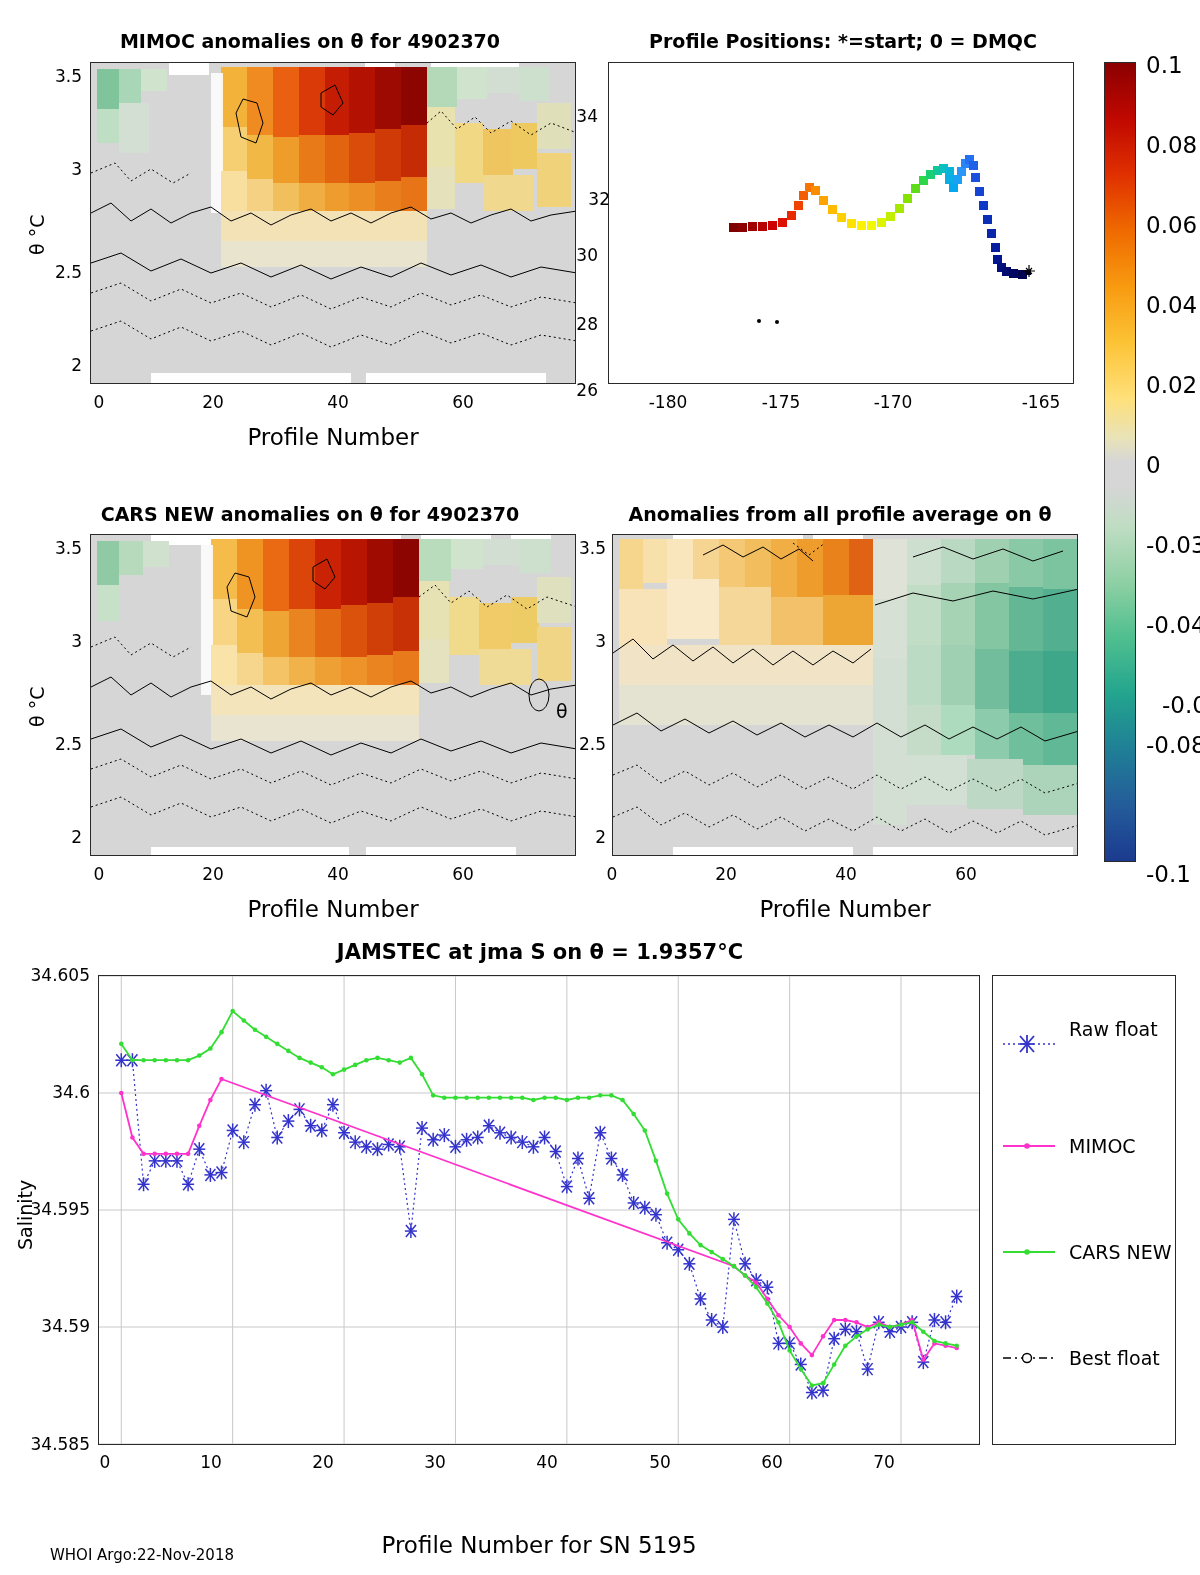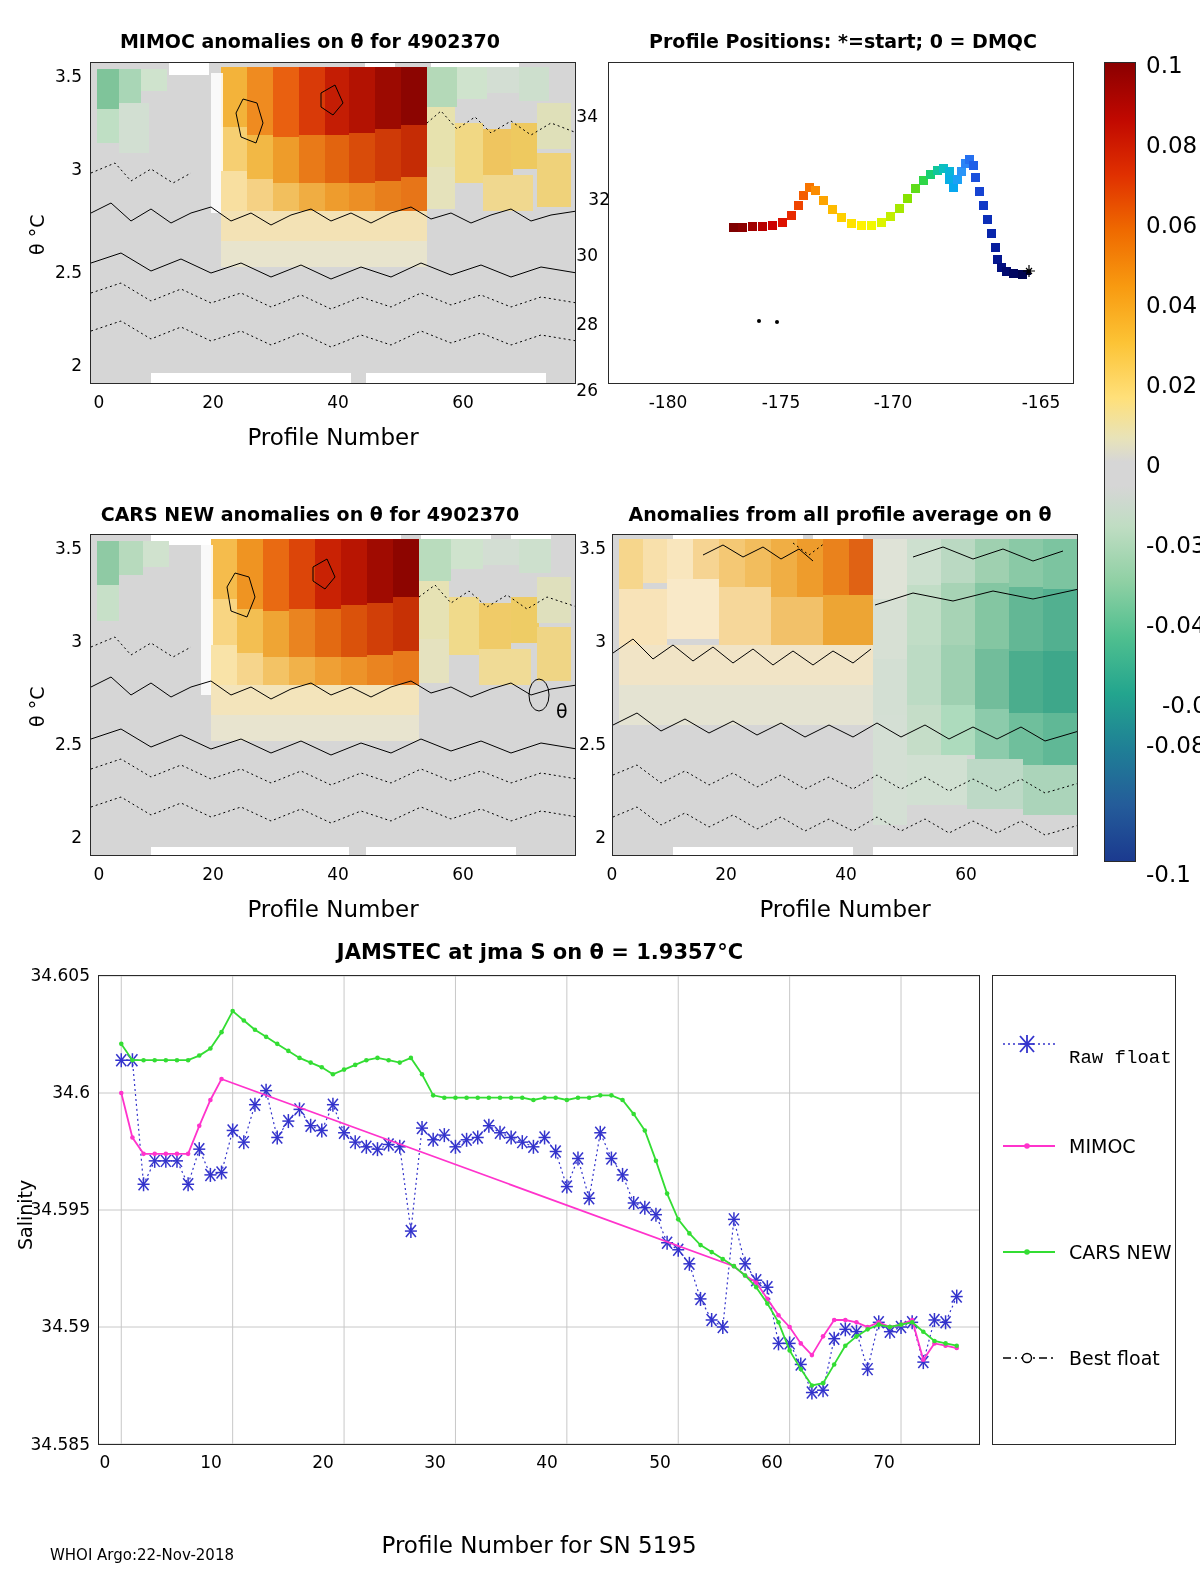--- a/index.html
+++ b/index.html
@@ -1024,19 +1024,19 @@
     <circle cx="34" cy="170" r="2.8" fill="#ff33cc"></circle>
     <g stroke="#33dd33" stroke-width="1.8" fill="none">
       <line x1="10" y1="276" x2="62" y2="276"></line>
     </g>
     <circle cx="34" cy="276" r="2.8" fill="#33dd33"></circle>
     <g stroke="#000000" stroke-width="1.4" fill="none" stroke-dasharray="8,4,2,4">
       <line x1="10" y1="382" x2="62" y2="382"></line>
     </g>
     <circle cx="34" cy="382" r="4.5" fill="#ffffff" stroke="#000000" stroke-width="1.4"></circle>
   </svg>
-  <div class="legend-label" style="left:76px;top:71px;font-family:Liberation Mono, monospace;">Raw float</div>
+  <div class="legend-label" style="left:76px;top:42px;">Raw float</div>
   <div class="legend-label" style="left:76px;top:159px;">MIMOC</div>
   <div class="legend-label" style="left:76px;top:265px;">CARS NEW</div>
   <div class="legend-label" style="left:76px;top:371px;">Best float</div>
 </div>
 
 <div class="foot" style="left:50px;top:1523px;margin-top:23px;">WHOI Argo:22-Nov-2018</div>
 
 </body></html>

